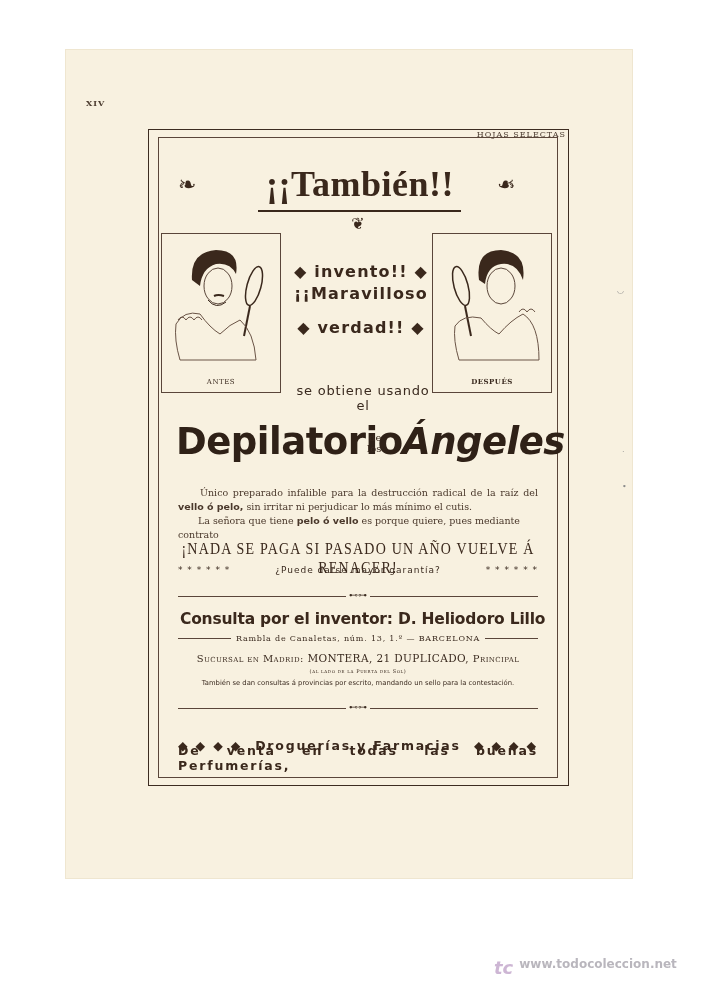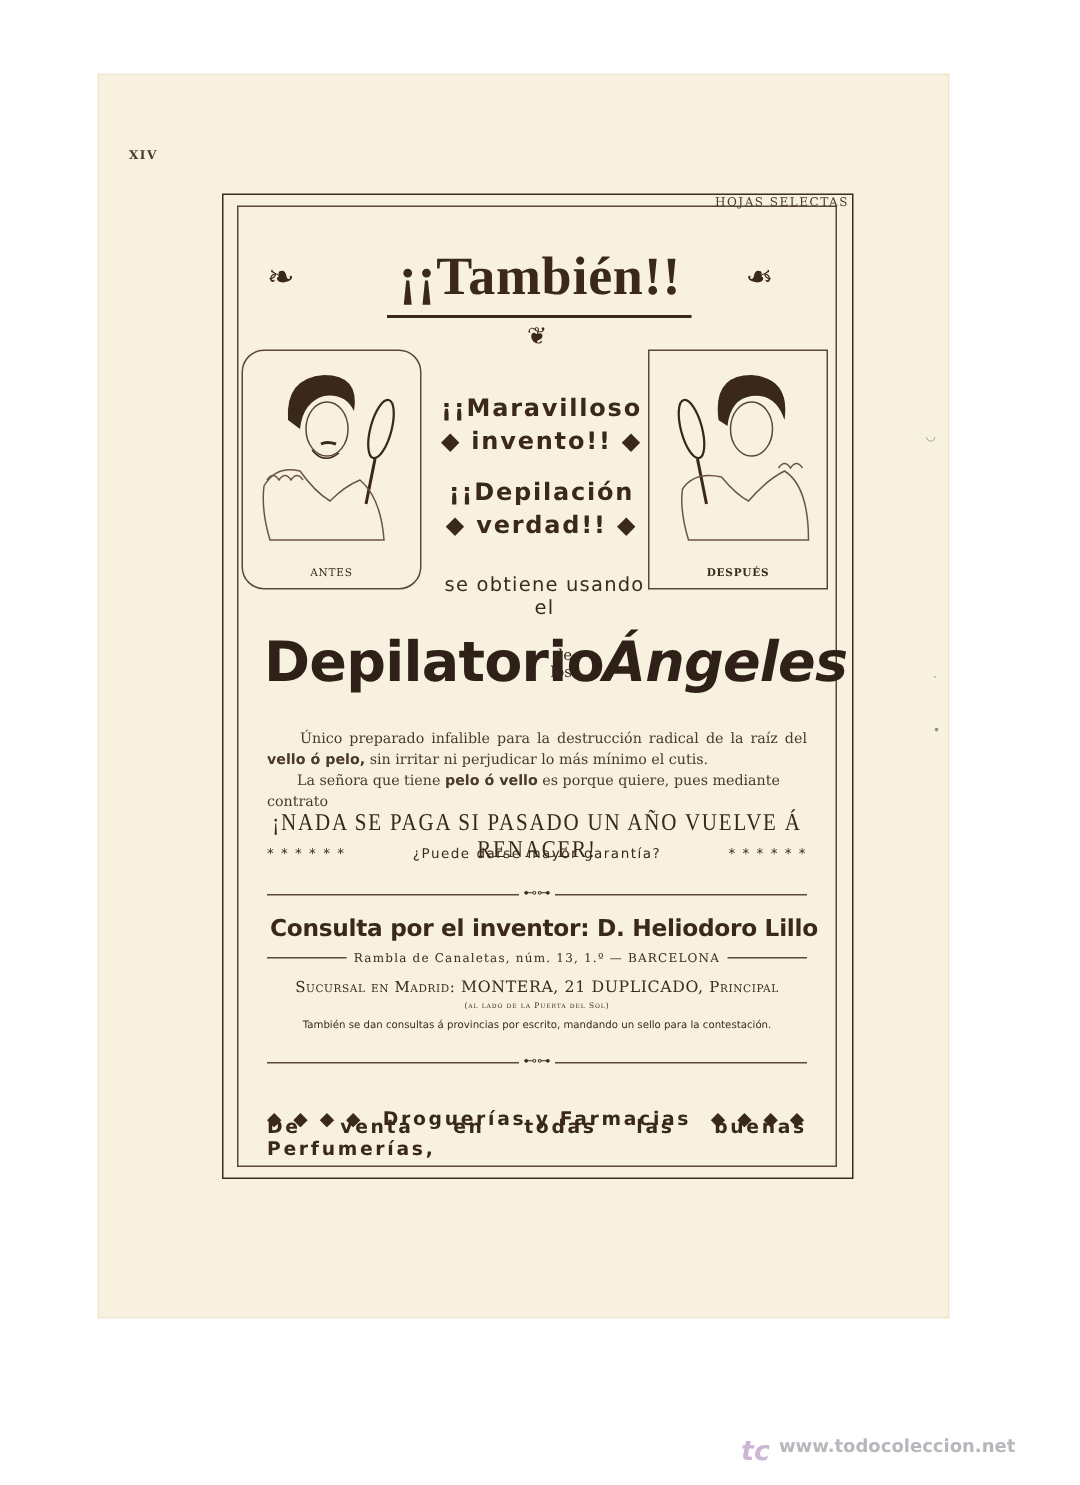--- a/index.html
+++ b/index.html
@@ -9,21 +9,21 @@
   .running .pn{position:absolute;left:0;top:0;font-weight:bold;}
   .running .rt{position:absolute;left:0;width:480px;text-align:right;top:0;margin-top:32px;}
   .outer{position:absolute;left:148px;top:129px;width:421px;height:657px;border:1.5px solid #3d2c21;box-sizing:border-box;}
   .inner{position:absolute;left:158px;top:137px;width:400px;height:641px;border:1px solid #5a463a;box-sizing:border-box;}
   .title{position:absolute;left:0;top:163px;width:720px;text-align:center;font-family:"Liberation Serif",serif;font-weight:bold;font-size:36px;color:#3a281c;letter-spacing:0.5px;}
   .title-rule{position:absolute;left:258px;top:210px;width:203px;height:2px;background:#3a281c;}
   .orn{position:absolute;font-size:22px;color:#3a281c;top:172px;}
   .orn.l{left:178px;} .orn.r{left:497px;transform:scaleX(-1);}
   .flourish{position:absolute;left:338px;top:214px;width:40px;text-align:center;font-size:16px;color:#3a281c;}
   .pic{position:absolute;top:233px;width:120px;height:160px;border:1px solid #5a463a;box-sizing:border-box;background:#f8f1e0;}
-  .pic.l{left:161px;border-radius:15px;} .pic.r{left:432px;}
+  .pic.l{left:161px;} .pic.r{left:432px;}
   .pic svg{position:absolute;left:8px;top:6px;}
   .pic .cap{position:absolute;left:0;bottom:6px;width:100%;text-align:center;font-size:7px;letter-spacing:0.5px;}
   .pic.r .cap{font-weight:bold;}
   .claim{position:absolute;left:286px;width:150px;text-align:center;font-family:"DejaVu Sans",sans-serif;font-weight:bold;font-size:16px;color:#3a281c;letter-spacing:1.2px;line-height:22px;}
   .claim1{top:261px;} .claim2{top:317px;}
   .obtiene{position:absolute;left:288px;top:383px;width:150px;text-align:center;font-family:"DejaVu Sans",sans-serif;font-size:13px;letter-spacing:0.8px;}
   .brand{position:absolute;left:176px;top:420px;width:370px;height:52px;}
   .brand .b1{position:absolute;left:0;top:0;font-family:"DejaVu Sans",sans-serif;font-weight:bold;font-size:37px;color:#2f2117;letter-spacing:-0.5px;}
   .brand .b2{position:absolute;left:191px;top:12px;font-size:10px;line-height:11px;text-align:right;}
   .brand .b3{position:absolute;left:226px;top:0;font-family:"DejaVu Sans",sans-serif;font-weight:bold;font-size:37px;color:#2f2117;letter-spacing:-0.5px;font-style:italic;}
@@ -89,25 +89,24 @@
     <ellipse cx="60" cy="46" rx="14" ry="18" fill="none" stroke="#5a463a" stroke-width="1"></ellipse>
     <ellipse cx="20" cy="46" rx="7" ry="20" fill="none" stroke="#3a281c" stroke-width="1.5" transform="rotate(-15 20 46)"></ellipse>
     <path d="M24 66 L30 96" stroke="#3a281c" stroke-width="2"></path>
     <path d="M14 86 Q22 74 40 78 Q50 90 58 94 Q70 80 82 74 Q98 84 98 120 L18 120 Q12 100 14 86 Z" fill="none" stroke="#6a5446" stroke-width="1"></path>
     <path d="M78 72 q4 -6 8 0 q4 -6 8 0" stroke="#6a5446" fill="none"></path>
   </svg>
   <div class="cap">DESPUÉS</div>
 </div>
 
 <div class="claim claim1">
+  <div>◆ invento!! ◆</div>
   <div>¡¡Maravilloso</div>
-  <div>◆ invento!! ◆</div>
 </div>
 <div class="claim claim2">
-  <div>¡¡Depilación</div>
   <div>◆ verdad!! ◆</div>
 </div>
 <div class="obtiene">se obtiene usando el</div>
 
 <div class="brand">
   <span class="b1">Depilatorio</span>
   <span class="b2"><span>de</span><br><span>los</span></span>
   <span class="b3">Ángeles</span>
 </div>
 

